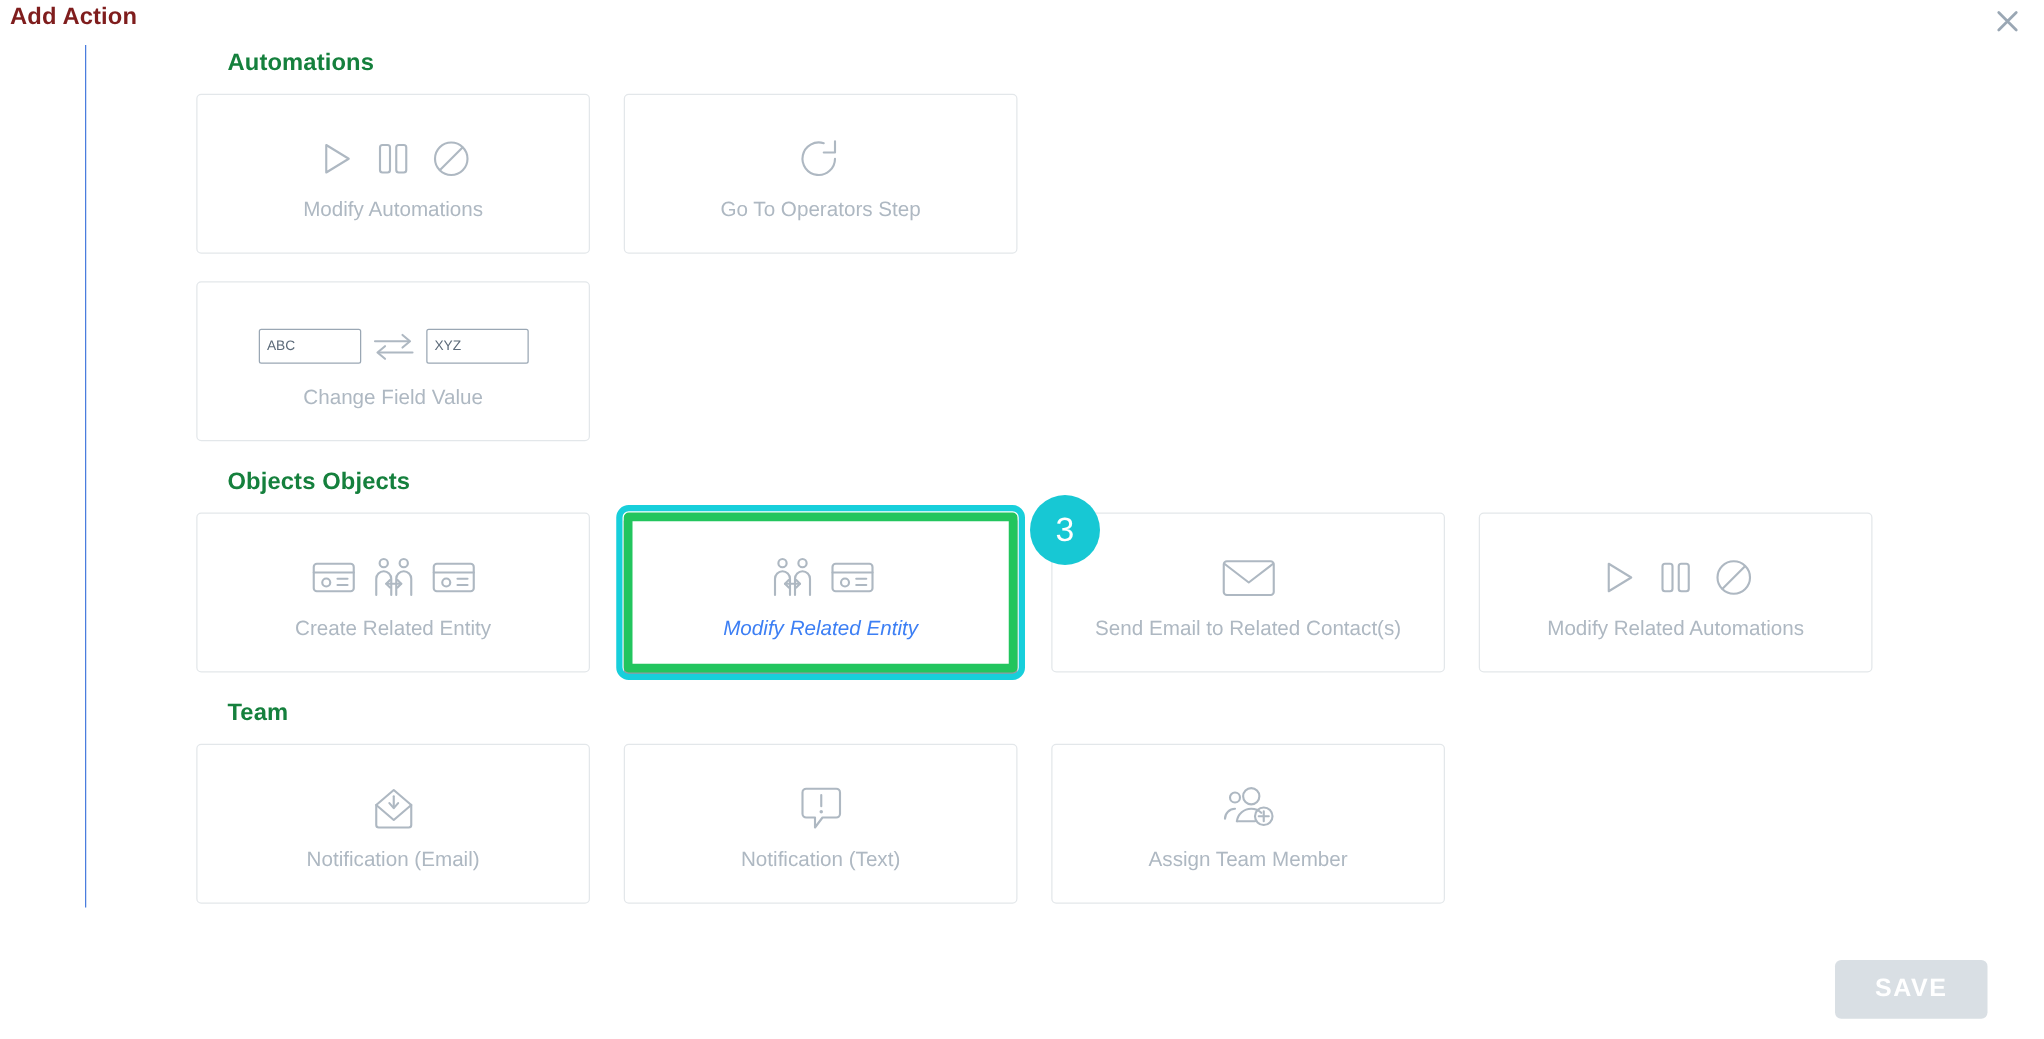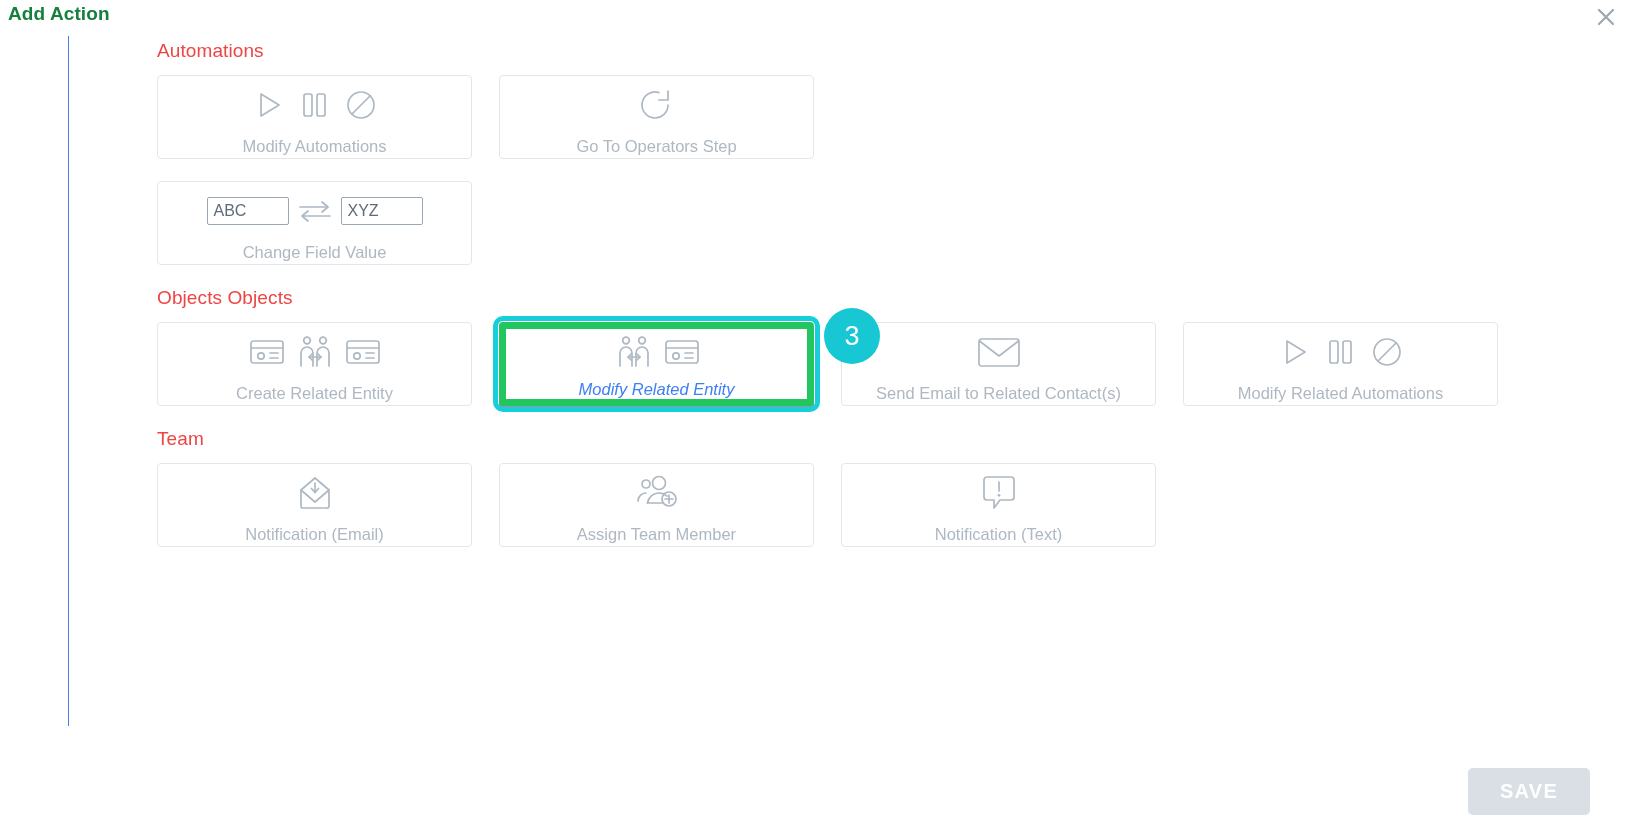--- a/index.html
+++ b/index.html
@@ -12,21 +12,21 @@
   .modal {
     position: relative;
     width: 1635px; height: 831px;
     background: #ffffff;
   }
   .modal-title {
     position: absolute;
     left: 8px; top: 3px;
     font-size: 19px;
     font-weight: bold;
-    color: #15803d;
+    color: #7f1d1d;
     letter-spacing: 0.1px;
   }
   .close-icon {
     position: absolute;
     right: 16px; top: 4px;
     width: 26px; height: 26px;
     display: flex; align-items: center; justify-content: center;
     cursor: pointer;
   }
   .close-icon svg { display: block; }
@@ -40,33 +40,34 @@
 
   .content {
     position: absolute;
     left: 157px; top: 40px;
     width: 1400px;
   }
 
   .section { margin-bottom: 0; }
   .section-title {
     font-size: 19px;
-    font-weight: normal;
-    color: #ef4444;
+    font-weight: bold;
+    color: #15803d;
     margin-bottom: 13px;
     letter-spacing: 0.1px;
+    margin-left: 25px;
   }
   .card-row {
     display: flex;
     gap: 27px;
     margin-bottom: 22px;
   }
   .card {
     width: 315px;
-    height: 84px;
+    height: 128px;
     border: 1px solid #e3e7ea;
     border-radius: 4px;
     background: #ffffff;
     display: flex;
     flex-direction: column;
     align-items: center;
     justify-content: center;
     cursor: pointer;
     position: relative;
   }
@@ -110,21 +111,21 @@
     z-index: 5;
   }
 
   
   .abc-box {
     width: 82px; height: 28px;
     border: 1px solid #9aa7b4;
     border-radius: 2px;
     display: flex; align-items: center;
     padding-left: 6px;
-    font-size: 16px;
+    font-size: 11px;
     color: #5d6b7a;
     background: #fff;
   }
 
   .save-btn {
     position: absolute;
     right: 45px; bottom: 16px;
     width: 122px; height: 47px;
     border-radius: 5px;
     background: #d9dfe4;
@@ -326,47 +327,47 @@
                 <path class="ic" d="M16.5 14.5 L20 18.5 L23.5 14.5"></path>
               </svg>
             </div>
             <div class="card-label">Notification (Email)</div>
           </div>
         </div>
 
         <div class="card-wrap">
           <div class="card">
             <div class="icon-area">
+              <svg width="38" height="40" viewBox="0 0 38 40">
+                <path class="ic" d="M7 4 H31 a3 3 0 0 1 3 3 V24 a3 3 0 0 1 -3 3 H20 L14 35 V27 H7 a3 3 0 0 1 -3 -3 V7 a3 3 0 0 1 3 -3 Z"></path>
+                <path class="ic" d="M19 9 V18"></path>
+                <circle class="ic-f" cx="19" cy="22.3" r="1.4"></circle>
+              </svg>
+            </div>
+            <div class="card-label">Notification (Text)</div>
+          </div>
+        </div>
+
+        <div class="card-wrap">
+          <div class="card">
+            <div class="icon-area">
               <svg width="46" height="38" viewBox="0 0 46 38">
                 <circle class="ic" cx="12" cy="10" r="4"></circle>
                 <path class="ic" d="M4 27 a8 8 0 0 1 8 -8"></path>
                 <circle class="ic" cx="25" cy="9" r="6.5"></circle>
                 <path class="ic" d="M13.5 29 a11.5 11.5 0 0 1 11.5 -10 a11.5 11.5 0 0 1 8 3.2"></path>
                 <path class="ic" d="M13.5 29 H28"></path>
                 <circle class="ic" cx="35" cy="25" r="7"></circle>
                 <path class="ic" d="M35 21 V29 M31 25 H39"></path>
               </svg>
             </div>
             <div class="card-label">Assign Team Member</div>
           </div>
         </div>
 
-        <div class="card-wrap">
-          <div class="card">
-            <div class="icon-area">
-              <svg width="38" height="40" viewBox="0 0 38 40">
-                <path class="ic" d="M7 4 H31 a3 3 0 0 1 3 3 V24 a3 3 0 0 1 -3 3 H20 L14 35 V27 H7 a3 3 0 0 1 -3 -3 V7 a3 3 0 0 1 3 -3 Z"></path>
-                <path class="ic" d="M19 9 V18"></path>
-                <circle class="ic-f" cx="19" cy="22.3" r="1.4"></circle>
-              </svg>
-            </div>
-            <div class="card-label">Notification (Text)</div>
-          </div>
-        </div>
-
       </div>
     </div>
 
   </div>
 
   <button class="save-btn">SAVE</button>
 
 </div>
 
 </body></html>

